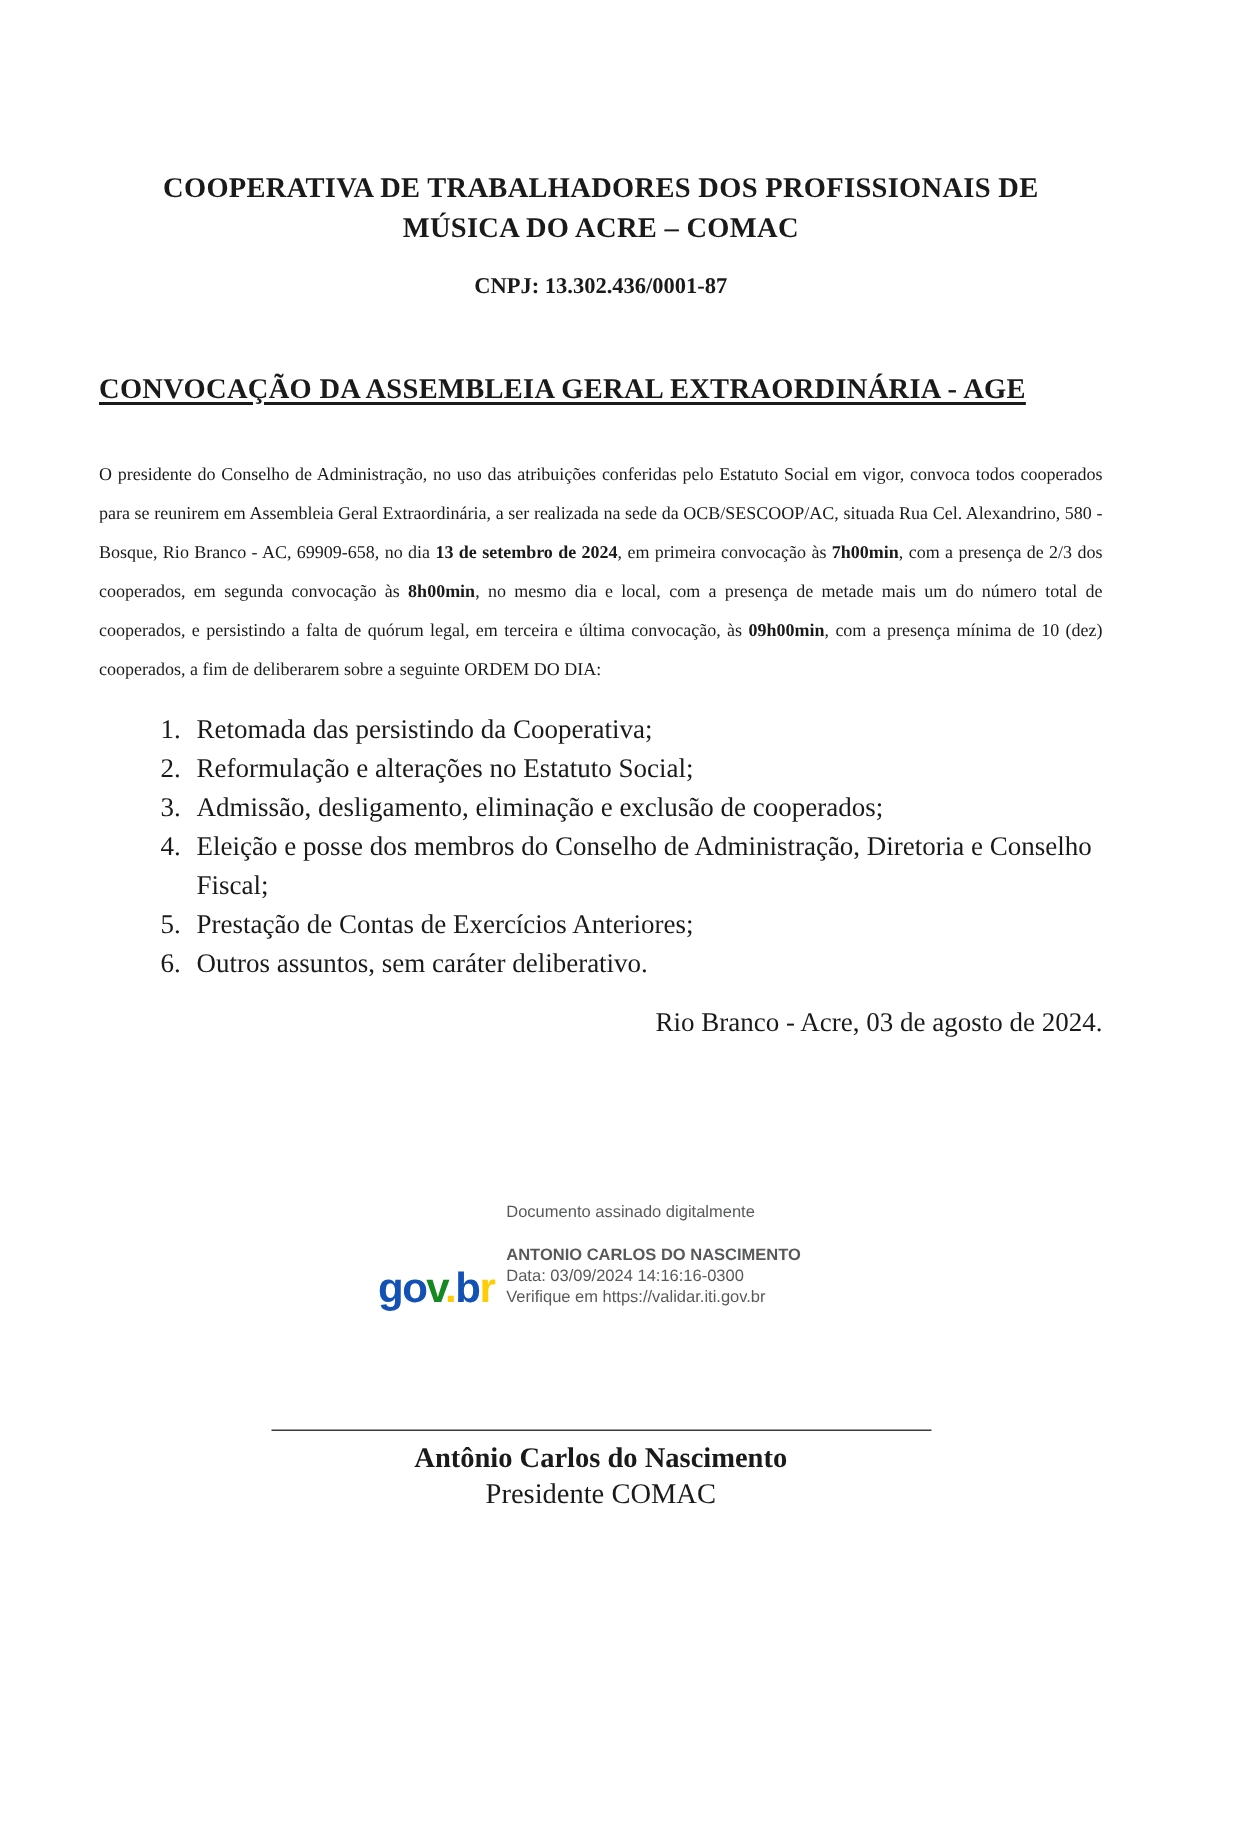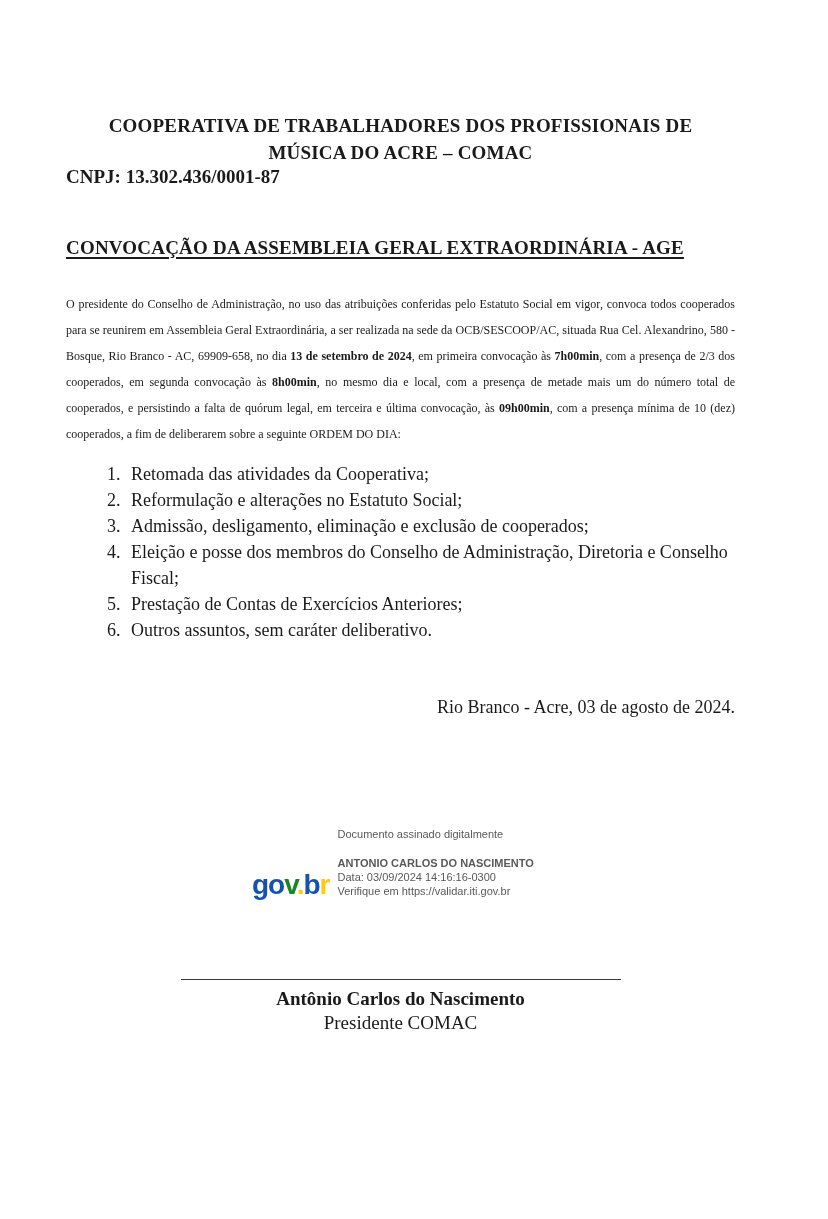--- a/index.html
+++ b/index.html
@@ -21,22 +21,24 @@
 
   
   .org-name {
     text-align: center;
     font-weight: bold;
     font-size: 19px;
     line-height: 27px;
     letter-spacing: 0.2px;
   }
   .cnpj {
+    margin-top: 17px;
+    text-align: center;
     font-weight: bold;
-    font-size: 19px;
+    font-size: 15px;
   }
 
   
   .heading {
     margin-top: 49px;
     font-size: 19px;
     font-weight: bold;
     text-decoration: underline;
     text-decoration-thickness: 2px;
     text-underline-offset: 3px;
@@ -57,21 +59,21 @@
   .agenda {
     margin-top: 14px;
     padding-left: 59px;
     font-size: 18px;
     line-height: 26px;
   }
   .agenda li { padding-left: 6px; }
 
   
   .dateline {
-    margin-top: 54px;
+    margin-top: 16px;
     text-align: right;
     font-size: 18px;
   }
 
   
   .stamp {
     margin-top: 108px;
     margin-left: 186px;
     display: flex;
     align-items: center;
@@ -128,21 +130,21 @@
         <div>MÚSICA DO ACRE – COMAC</div>
       </h1>
       <p class="cnpj">CNPJ: 13.302.436/0001-87</p>
     </header>
 
     <h2 class="heading">CONVOCAÇÃO DA ASSEMBLEIA GERAL EXTRAORDINÁRIA - AGE</h2>
 
     <p class="body-text"><span>O presidente do Conselho de Administração, no uso das atribuições conferidas pelo Estatuto Social em vigor, convoca todos cooperados para se reunirem em Assembleia Geral Extraordinária, a ser realizada na sede da OCB/SESCOOP/AC, situada Rua Cel. Alexandrino, 580 - Bosque, Rio Branco - AC, 69909-658, no dia </span><span class="b">13 de setembro de 2024</span><span>, em primeira convocação às </span><span class="b">7h00min</span><span>, com a presença de 2/3 dos cooperados, em segunda convocação às </span><span class="b">8h00min</span><span>, no mesmo dia e local, com a presença de metade mais um do número total de cooperados, e persistindo a falta de quórum legal, em terceira e última convocação, às </span><span class="b">09h00min</span><span>, com a presença mínima de 10 (dez) cooperados, a fim de deliberarem sobre a seguinte ORDEM DO DIA:</span></p>
 
     <ol class="agenda">
-        <li>Retomada das atividades da Cooperativa;</li>
+        <li>Retomada das persistindo da Cooperativa;</li>
         <li>Reformulação e alterações no Estatuto Social;</li>
         <li>Admissão, desligamento, eliminação e exclusão de cooperados;</li>
         <li>Eleição e posse dos membros do Conselho de Administração, Diretoria e Conselho Fiscal;</li>
         <li>Prestação de Contas de Exercícios Anteriores;</li>
         <li>Outros assuntos, sem caráter deliberativo.</li>
       </ol>
 
     <p class="dateline">Rio Branco - Acre, 03 de agosto de 2024.</p>
 
     <div class="stamp">

